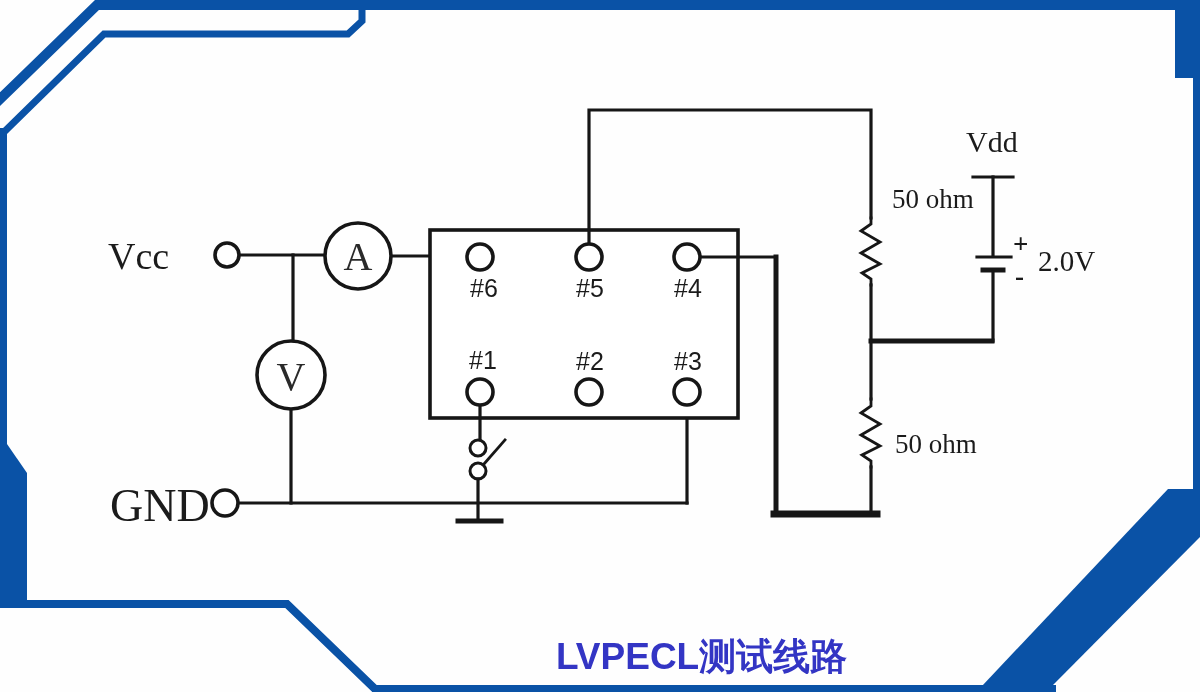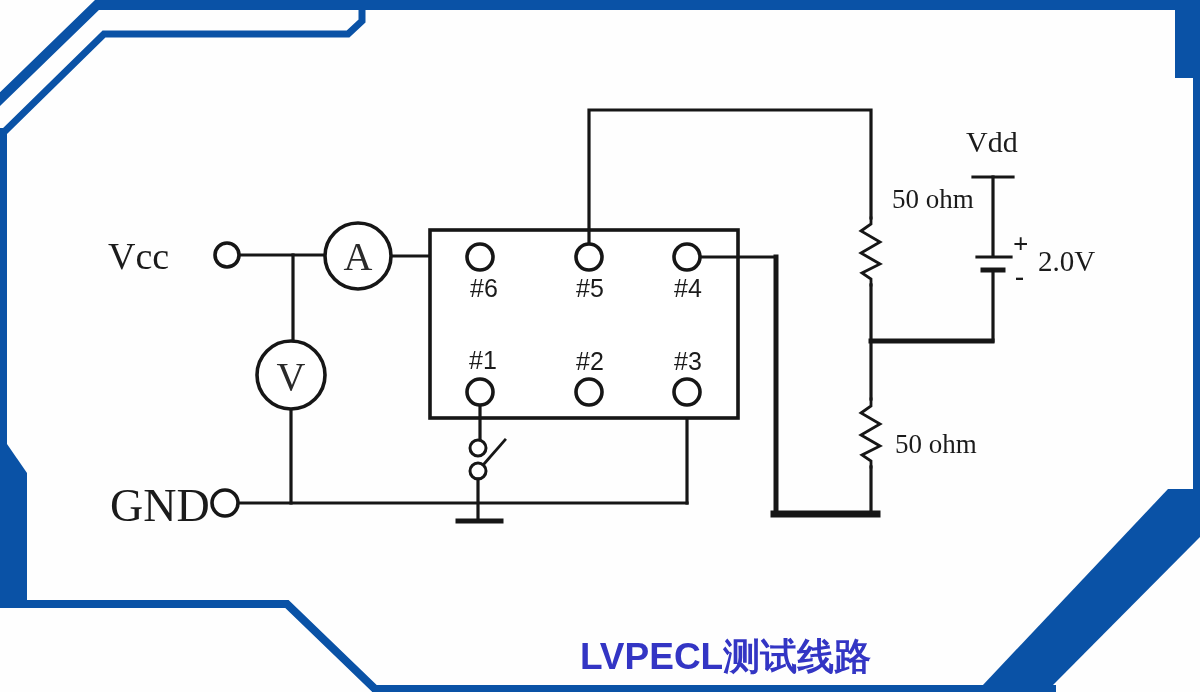--- a/index.html
+++ b/index.html
@@ -24,21 +24,21 @@
   .node{fill:#ffffff;stroke:var(--wire-black);stroke-width:3.6;}
   .node-sm{fill:#ffffff;stroke:var(--wire-black);stroke-width:3;}
   .box{fill:#ffffff;stroke:var(--wire-black);stroke-width:3.6;}
   .slabel{font-family:"Liberation Serif",serif;fill:#1b1b1b;}
   .plabel{font-family:"Liberation Sans",sans-serif;fill:#1b1b1b;}
   .meter-letter{font-family:"Liberation Serif",serif;fill:#2a2a2a;}
   .title{
     position:absolute;left:556px;top:632px;
     font-family:"Liberation Sans",sans-serif;
     font-size:37px;font-weight:bold;color:var(--title-blue);
-    white-space:nowrap;letter-spacing:0px;margin-left:24px;
+    white-space:nowrap;letter-spacing:0px;
   }
 </style>
 </head>
 <body>
 
 <div class="stage">
 
   <svg width="1200" height="692" viewBox="0 0 1200 692" aria-hidden="true">
 
     <polyline class="frame-stroke" stroke-width="10" points="-4,103 97,5 1204,5"></polyline>

